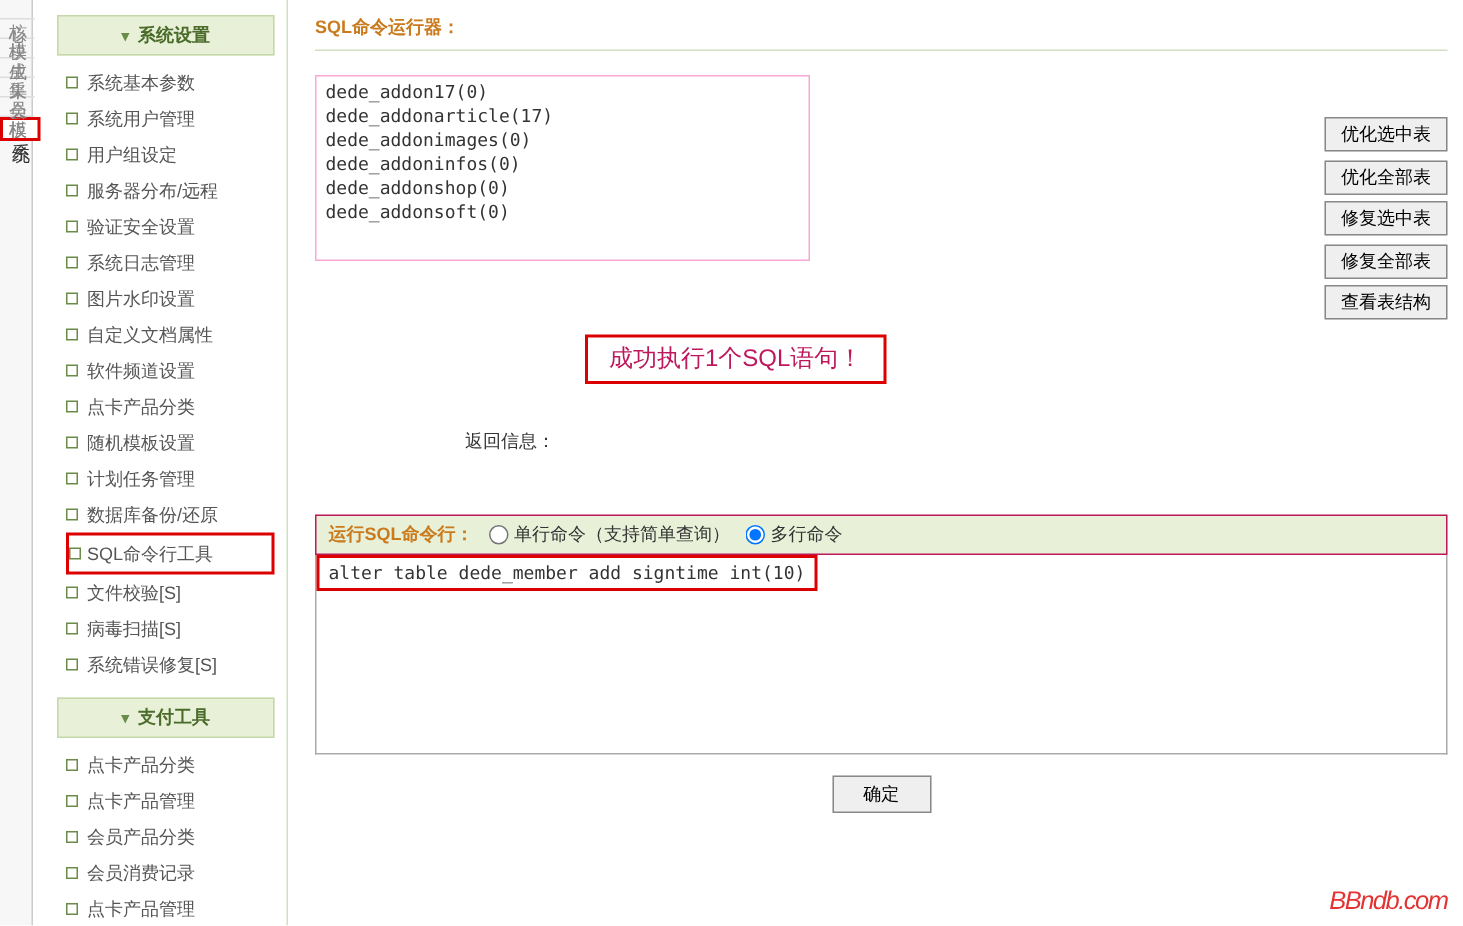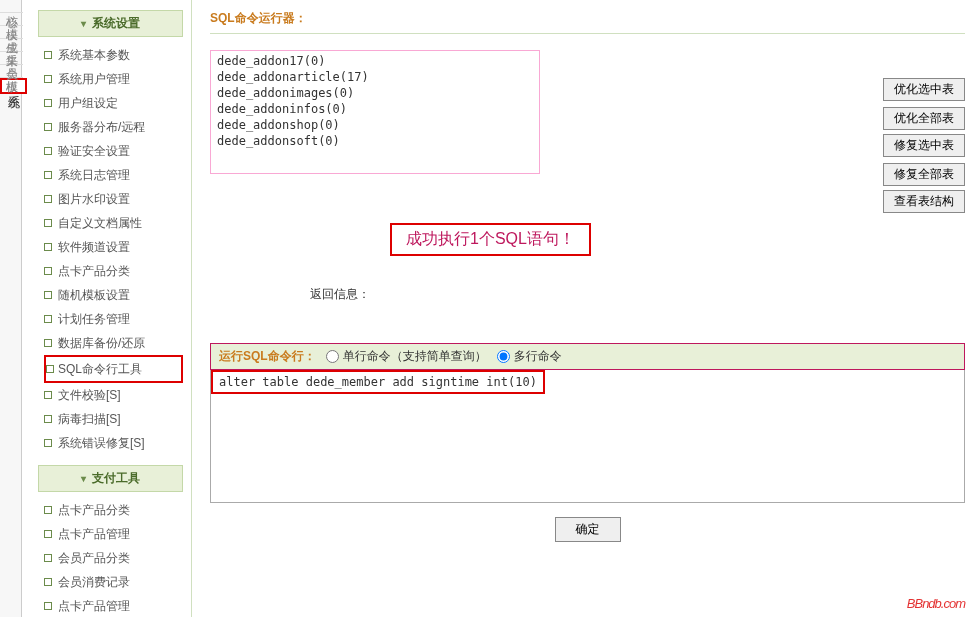--- a/index.html
+++ b/index.html
@@ -28,21 +28,21 @@
 .msg { border: 2px solid #d00; color: #be185d; font-size: 16px; padding: 4px 14px; display: inline-block; margin-left: 180px; }
 .ret-lbl { text-align: right; width: 160px; padding: 30px 0 40px; }
 .cmd-hdr { background: #e8f0d8; border: 1px solid #be185d; padding: 4px 8px; display: flex; align-items: center; gap: 10px; }
 .cmd-hdr .t { color: #c97b1e; font-weight: bold; }
 .cmd-hdr label { display: flex; align-items: center; gap: 4px; }
 .editor-wrap { border: 1px solid #aaa; border-top: none; height: 133px; position: relative; }
 .editor-hl { position: absolute; top: 0; left: 0; border: 2px solid #d00; padding: 3px 6px; font-family: monospace; font-size: 12px; min-width: 280px; }
 textarea.editor { width: 100%; height: 100%; border: none; resize: none; font-family: monospace; font-size: 12px; padding: 3px 6px; outline: none; }
 .actions { text-align: center; padding: 14px 0; }
 .actions button { padding: 3px 20px; }
-.watermark { position: absolute; bottom: 6px; right: 10px; color: #d00; font-style: italic; font-size: 13px; opacity: .8; letter-spacing: -1px; }
+.watermark { position: absolute; bottom: 6px; right: 10px; color: #d00; font-style: italic; font-size: 17px; opacity: .8; letter-spacing: -1px; }
 </style>
 </head>
 <body>
 
 <div class="layout">
   <div class="tabs-col" id="tabs">
       <div class="tab">核心</div>
       <div class="tab">模块</div>
       <div class="tab">生成</div>
       <div class="tab">采集</div>

